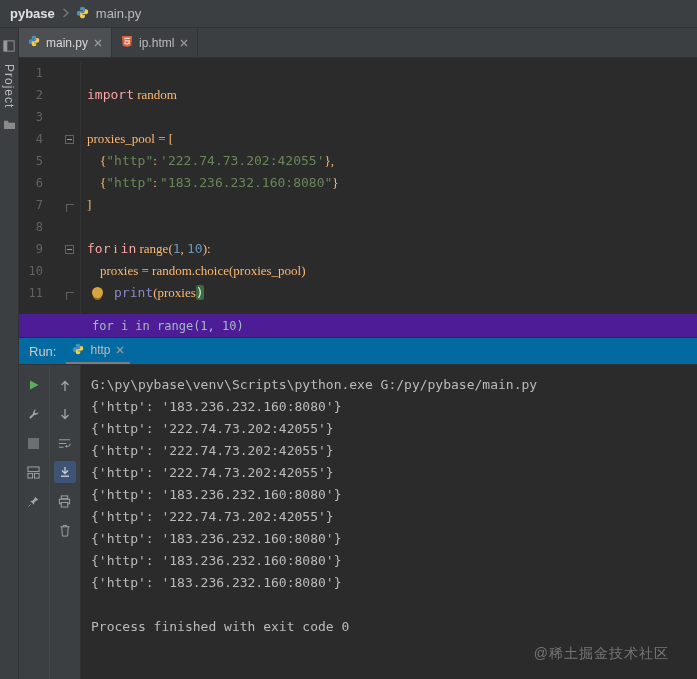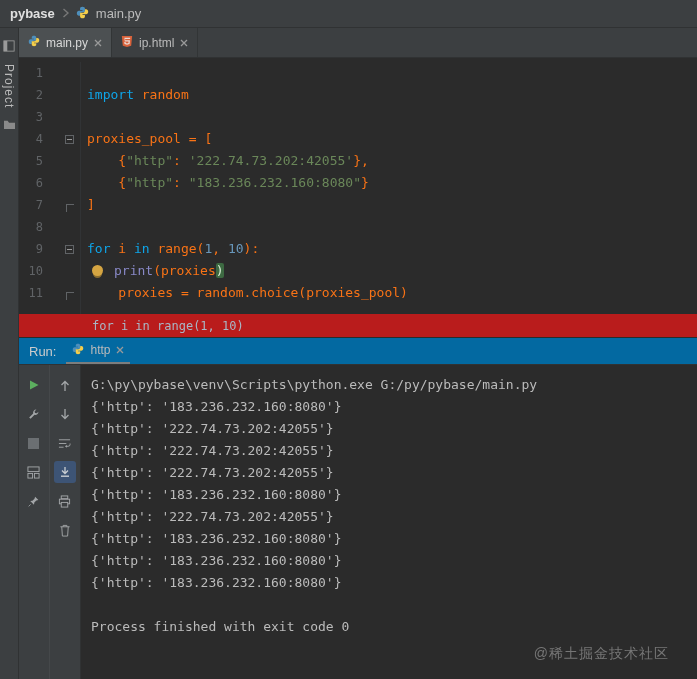--- a/index.html
+++ b/index.html
@@ -36,32 +36,32 @@
   .gutter { width:62px; flex:0 0 62px; color:#606366; border-right:1px solid #313335; }
   .gutter-line { display:flex; height:22px; align-items:center; }
   .lnum { width:24px; text-align:right; font-size:12px; }
   .fold-col { flex:1; display:flex; justify-content:flex-end; align-items:center; padding-right:6px; }
   .fold-start { width:9px; height:9px; border:1px solid #606366;
     background:linear-gradient(#9a9a9a,#9a9a9a) center/5px 1px no-repeat; }
   .fold-end { width:8px; height:8px; border-left:1px solid #606366; border-top:1px solid #606366;
     margin-top:5px; }
   .code { flex:1; color:#a9b7c6; padding-left:6px; }
   .code-line { height:22px; white-space:pre; }
-  .tok-kw { color:#0ea5e9;margin-top:7px; }
+  .tok-kw { color:#fca5a5;margin-top:7px; }
   .tok-str { color:#6a8759; }
   .tok-num { color:#6897bb; }
   .tok-builtin { color:#8888c6; }
-  .tok-plain { color:#f97316; }
+  .tok-plain { color:#fdba74;font-family:Liberation Serif, serif; }
   .tok-hl { background:#3d6a42; color:#d8ecd4; border-radius:2px; }
   .bulb { display:inline-block; width:11px; height:11px; border-radius:50%;
     background:#d5a542; margin:0 11px 0 5px; vertical-align:-1px;
     box-shadow:0 3px 0 -1px #8a6d2f; }
 
   
-  .context-bar { height:24px; flex:0 0 24px; background:#b91c1c; border-bottom:1px solid #2b2b2b;
+  .context-bar { height:24px; flex:0 0 24px; background:#4c1d95; border-bottom:1px solid #2b2b2b;
     display:flex; align-items:center; padding-left:73px;
     font-family:"DejaVu Sans Mono","Liberation Mono",monospace; font-size:12px; color:#a9b7c6; }
 
   
   .run-header { height:27px; flex:0 0 27px; background:#0369a1; display:flex; align-items:center;
     gap:10px; padding-left:10px; font-size:13px; border-bottom:1px solid #303233; color:#cccccc; }
   .run-tab { display:flex; align-items:center; gap:6px; padding:0 6px; height:100%;
     border-bottom:2px solid #7d7d7d; font-size:12px; color:#bbbbbb; }
   .run-content { flex:1; display:flex; min-height:0; position:relative; background:#2b2b2b; }
   .run-toolbar { width:62px; flex:0 0 62px; background:#3c3f41; border-right:1px solid #303233; display:flex; }
@@ -190,22 +190,22 @@
         <div class="code" id="code">
             <div class="code-line">&nbsp;</div>
             <div class="code-line"><span class="tok-kw">import</span><span class="tok-plain"> random</span></div>
             <div class="code-line">&nbsp;</div>
             <div class="code-line"><span class="tok-plain">proxies_pool = [</span></div>
             <div class="code-line"><span class="tok-plain">    {</span><span class="tok-str">"http"</span><span class="tok-plain">: </span><span class="tok-str">'222.74.73.202:42055'</span><span class="tok-plain">},</span></div>
             <div class="code-line"><span class="tok-plain">    {</span><span class="tok-str">"http"</span><span class="tok-plain">: </span><span class="tok-str">"183.236.232.160:8080"</span><span class="tok-plain">}</span></div>
             <div class="code-line"><span class="tok-plain">]</span></div>
             <div class="code-line">&nbsp;</div>
             <div class="code-line"><span class="tok-kw">for</span><span class="tok-plain"> i </span><span class="tok-kw">in</span><span class="tok-plain"> range(</span><span class="tok-num">1</span><span class="tok-plain">, </span><span class="tok-num">10</span><span class="tok-plain">):</span></div>
+            <div class="code-line"><span class="tok-plain">    proxies = random.choice(proxies_pool)</span></div>
             <div class="code-line"><span class="bulb"></span><span class="tok-builtin">print</span><span class="tok-plain">(proxies</span><span class="tok-hl">)</span></div>
-            <div class="code-line"><span class="tok-plain">    proxies = random.choice(proxies_pool)</span></div>
           </div>
       </div>
 
       <div class="context-bar">
         <span>for i in range(1, 10)</span>
       </div>
 
       <div class="run-header">
         <span>Run:</span>
         <div class="run-tab">

